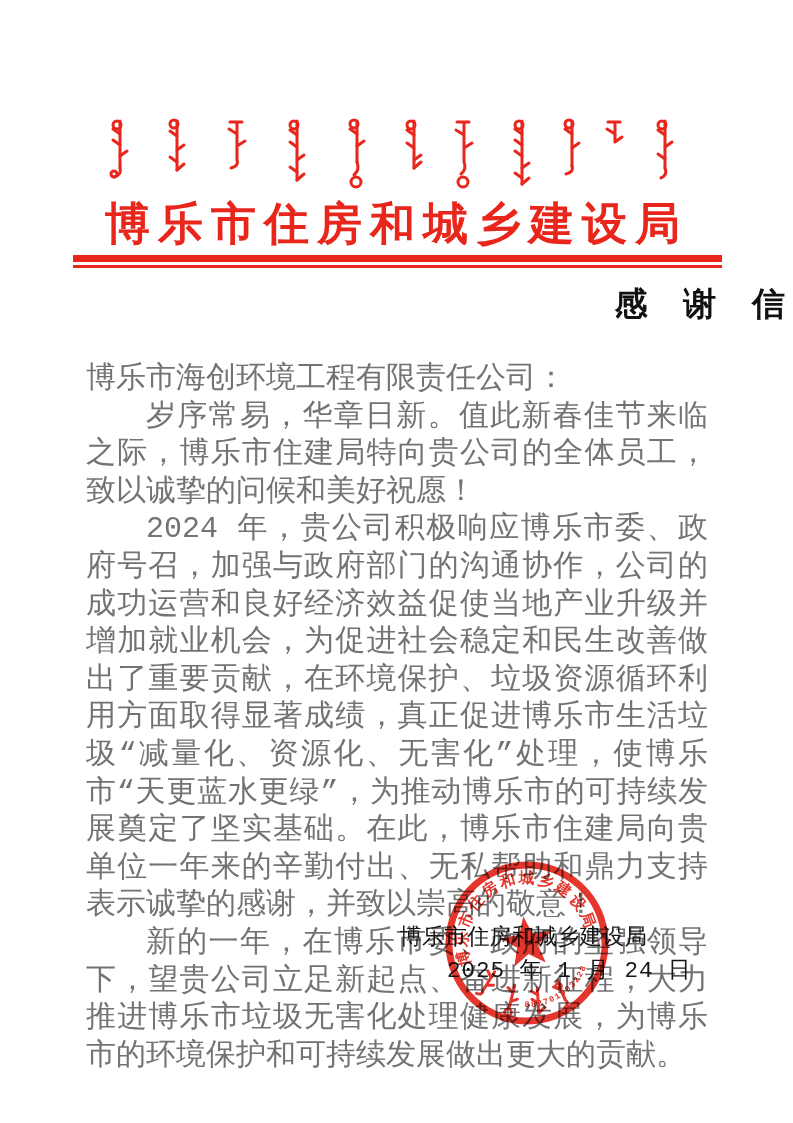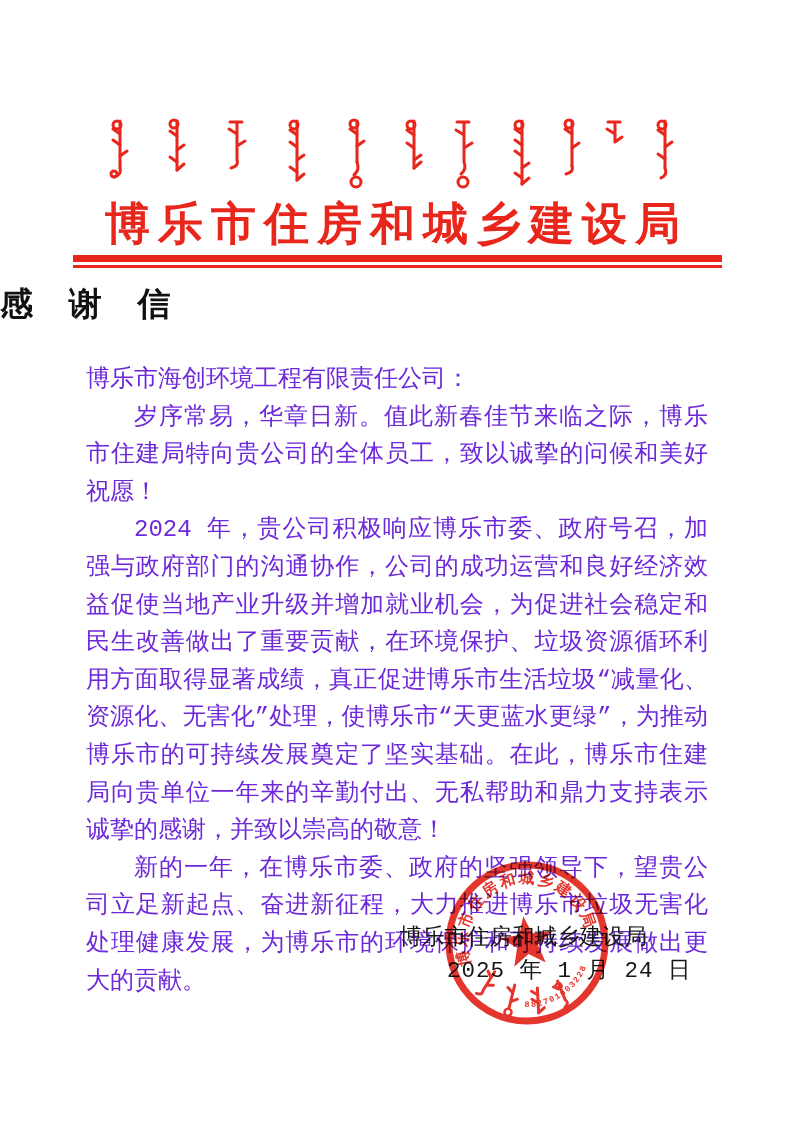--- a/index.html
+++ b/index.html
@@ -46,37 +46,37 @@
   .rule-thick { height: 7px; background: #e8261b; }
   .rule-gap   { height: 3px; background: #ffffff; }
   .rule-thin  { height: 3px; background: #e8261b; }
 
   
   .letter-title {
     position: absolute;
     top: 282px;
     left: 0;
     width: 100%;
-    text-align: left;
+    text-align: right;
     font-size: 33px;
     font-weight: bold;
     letter-spacing: 8px;
     color: #111;
   }
 
   
   .letter-body {
     position: absolute;
     top: 361px;
     left: 86px;
     width: 622px;
-    font-size: 24px;
+    font-size: 30px;
     line-height: 37.6px;
     text-align: justify;
-    color: #6d28d9;
+    color: #737373;
   }
   .letter-body .recipient { text-indent: 0; }
   .letter-body p.para { text-indent: 2em; }
 
   
   .sign-name {
     position: absolute;
     top: 921px;
     left: 0;
     right: 146px;

